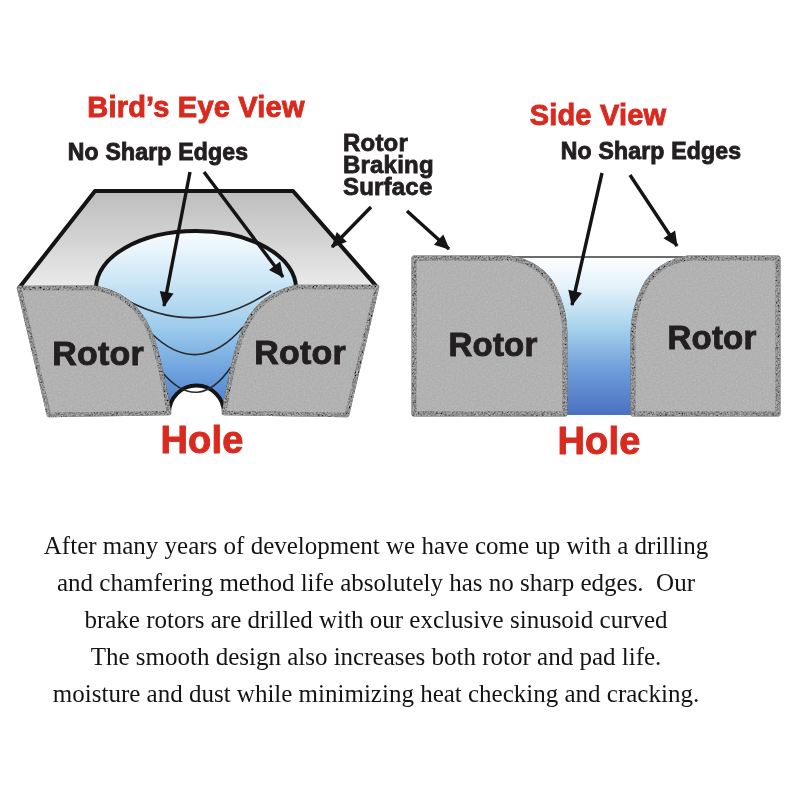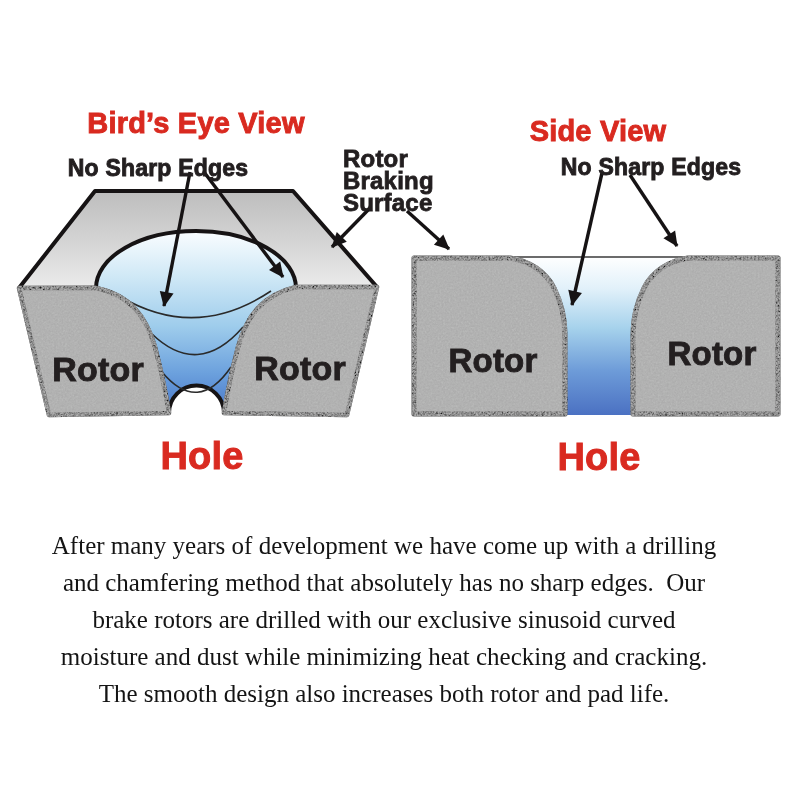--- a/index.html
+++ b/index.html
@@ -1,30 +1,30 @@
 <!DOCTYPE html>
 <html><head>
 <meta charset="utf-8">
 <style>
   html,body{margin:0;padding:0;}
   body{width:800px;height:800px;background:#ffffff;position:relative;overflow:hidden;
        font-family:"Liberation Sans",sans-serif;}
   .stage{position:absolute;inset:0;width:800px;height:800px;}
   svg.diagram{position:absolute;left:0;top:0;}
   .lbl{position:absolute;font-weight:bold;color:#231f20;text-align:center;
-       -webkit-text-stroke:0.9px currentColor;letter-spacing:0.2px;line-height:1.05;margin-top:16px;}
+       -webkit-text-stroke:0.9px currentColor;letter-spacing:0.2px;line-height:1.05;}
   .red{color:#d92a20;}
   .title{font-size:29px;}
   .nse{font-size:23px;}
   .rbs{font-size:24px;line-height:22px;text-align:left;white-space:pre-line;
        -webkit-text-stroke:0.8px currentColor;}
   .rotor3d{font-size:34px;width:120px;}
   .rotorside{font-size:33px;width:120px;}
   .hole{font-size:38px;width:120px;}
-  .para{position:absolute;left:16px;width:736px;top:527px;text-align:center;
+  .para{position:absolute;left:8px;width:736px;top:527px;text-align:center;
         font-family:"Liberation Serif",serif;color:#141414;}
   .para div{font-size:25px;line-height:37px;white-space:pre;}
 </style>
 </head>
 <body>
 
 <div class="stage">
 
   <svg class="diagram" width="800" height="480" viewBox="0 0 800 480">
     <defs>
@@ -111,19 +111,19 @@
   <div class="lbl rotor3d" style="left:38px;top:336px;">Rotor</div>
   <div class="lbl rotor3d" style="left:240px;top:335px;">Rotor</div>
   <div class="lbl rotorside" style="left:433px;top:328px;">Rotor</div>
   <div class="lbl rotorside" style="left:652px;top:321px;">Rotor</div>
 
   <div class="lbl red hole" style="left:142px;top:421px;">Hole</div>
   <div class="lbl red hole" style="left:539px;top:422px;">Hole</div>
 
   <div class="para">
     <div>After many years of development we have come up with a drilling</div>
-    <div>and chamfering method that absolutely has no sharp edges.  Our</div>
+    <div>and chamfering method life absolutely has no sharp edges.  Our</div>
     <div>brake rotors are drilled with our exclusive sinusoid curved</div>
+    <div>The smooth design also increases both rotor and pad life.</div>
     <div>moisture and dust while minimizing heat checking and cracking.</div>
-    <div>The smooth design also increases both rotor and pad life.</div>
   </div>
 
 </div>
 
 </body></html>

